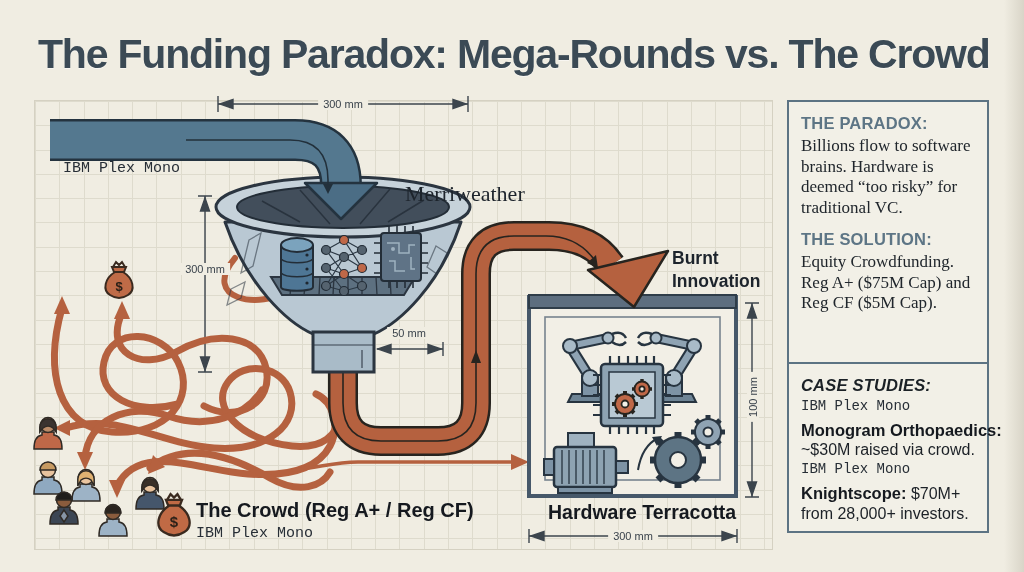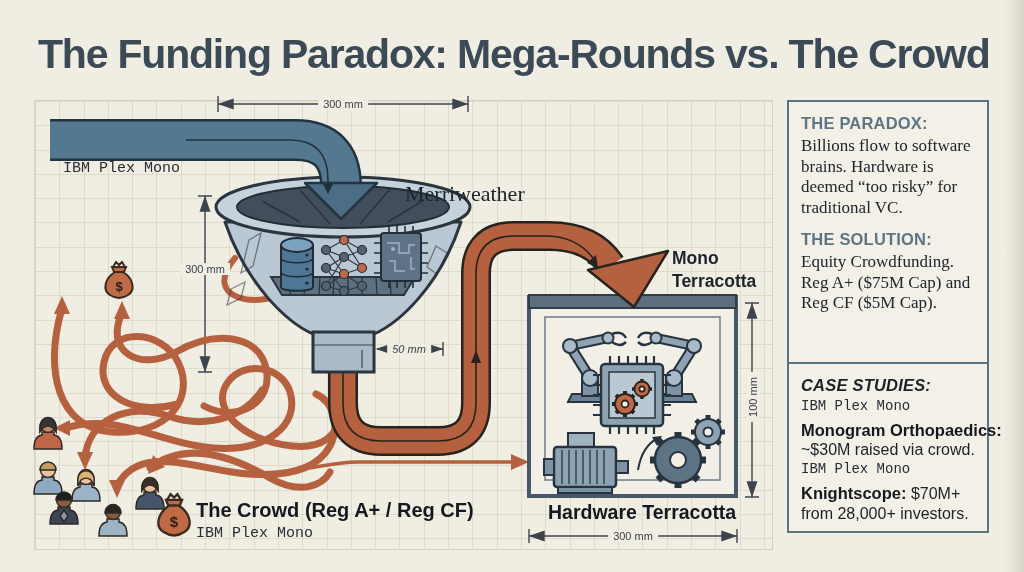--- a/index.html
+++ b/index.html
@@ -280,30 +280,30 @@
         <path d="M-8.2,2 A8.2,8.2 0 1 1 8.2,2 L8.2,6 L5,2 A8,8 0 0 0 -5,2 L-8.2,6 Z" fill="#3a3028"></path>
       </g>
     </g>
   </svg>
 
   <span class="lbl lbl-mono lbl-vc-font">IBM Plex Mono</span>
 
   <div class="lbl lbl-mega"><br>
     <span>Merriweather</span></div>
 
-  <div class="lbl lbl-burnt">Mono Terracotta</div>
+  <div class="lbl lbl-burnt">Burnt Innovation</div>
 
   <span class="lbl lbl-crowd">The Crowd (Reg A+ / Reg CF)</span>
   <span class="lbl lbl-mono lbl-crowd-font">IBM Plex Mono</span>
 
   <span class="lbl lbl-hw">Hardware Terracotta</span>
 
   <span class="dim" style="left:343px;top:104px;">300 mm</span>
   <span class="dim" style="left:205px;top:269px;">300 mm</span>
-  <span class="dim" style="left:409px;top:349px;font-style:italic;">50 mm</span>
+  <span class="dim" style="left:409px;top:333px;">50 mm</span>
   <span class="dim" style="left:633px;top:536px;">300 mm</span>
   <span class="dim dim-rot" style="left:753px;top:397px;">100 mm</span>
 
   <div class="panel panel-1">
     <div class="p-head">THE PARADOX:</div>
     <p class="p-body">Billions flow to software brains. Hardware is deemed “too risky” for traditional VC.</p>
     <div class="p-head">THE SOLUTION:</div>
     <p class="p-body">Equity Crowdfunding. Reg A+ ($75M Cap) and Reg CF ($5M Cap).</p>
   </div>
 

